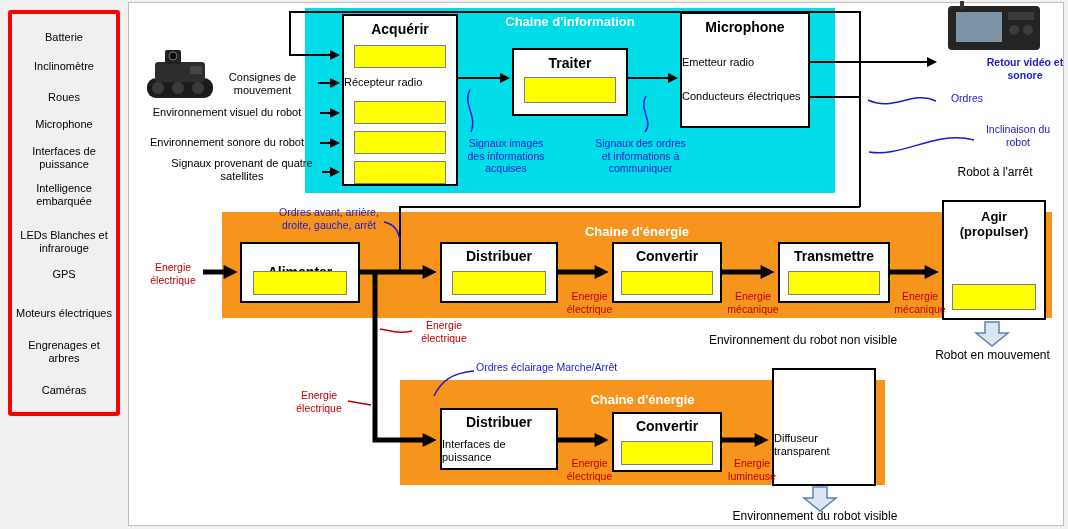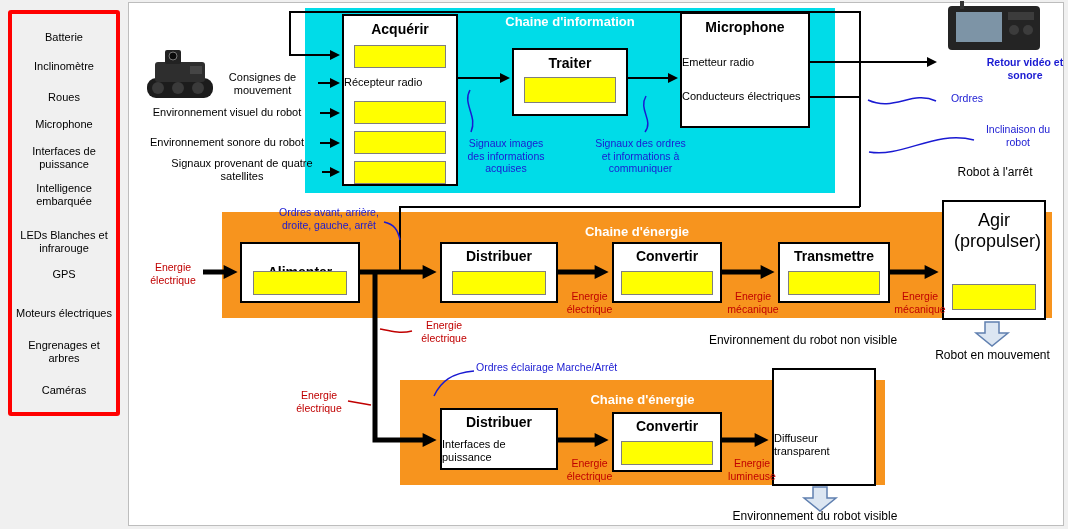--- a/index.html
+++ b/index.html
@@ -6,21 +6,21 @@
   html,body{width:1068px;height:529px}
   body{font-family:"Liberation Sans",sans-serif;background:#f0f0f0;position:relative;overflow:hidden}
   .abs{position:absolute}
   .panel{left:128px;top:2px;width:936px;height:524px;background:#fff;border:1px solid #bdbdbd}
   .sidebar{left:8px;top:10px;width:112px;height:406px;border:4px solid #ff0000;border-radius:3px;z-index:20}
   .sb-item{left:0;width:104px;text-align:center;font-size:11px;line-height:1.2;color:#000}
   .band{z-index:2}
   .band-title{left:0;width:100%;text-align:center;color:#fff;font-weight:bold;font-size:13px}
   .fbox{background:#fff;border:2px solid #000;z-index:10}
   .fbox .t{left:0;width:100%;text-align:center;font-weight:bold;font-size:14px;line-height:1.15}
-  .fbox .tn{left:10%;width:80%;text-align:center;font-weight:normal;font-size:18px;line-height:1.15;position:absolute}
+  .fbox .tn{left:10%;width:80%;text-align:center;font-weight:bold;font-size:13px;line-height:1.15;position:absolute}
   .fbox .s{left:0;width:100%;text-align:left;font-size:11px;line-height:1.2}
   .ylw{background:#ffff00;border:1px solid #7f7f7f}
   .lbl{font-size:11px;line-height:1.2;text-align:center;z-index:10;color:#000}
   .blue{color:#1a1ad2;font-size:10.5px}
   .red{color:#c00000;font-size:10.5px}
   .blk12{font-size:12px}
   svg.wires{left:0;top:0;z-index:5;pointer-events:none}
 </style>
 </head>
 <body>

